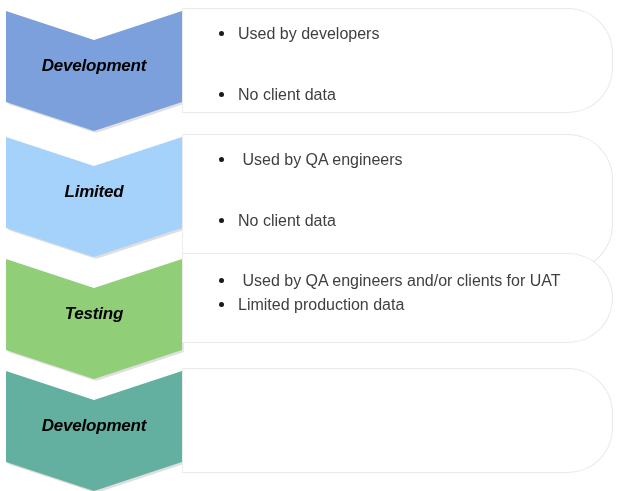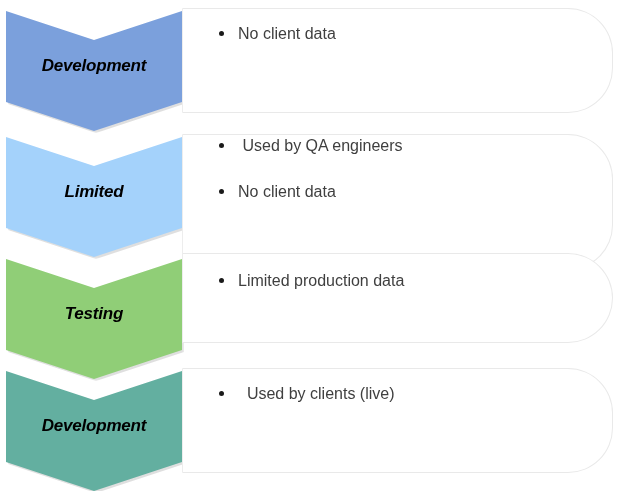--- a/index.html
+++ b/index.html
@@ -106,69 +106,70 @@
     position: absolute;
     left: 36px;
     top: 8px;
     width: 5px;
     height: 5px;
     border-radius: 50%;
     background: #1a1a1a;
   }
 
   
-  .gap-wide .bullet + .bullet { margin-top: 25px; }
-  .gap-tight .bullet + .bullet { margin-top: 3px; margin-left: 20px; }
+  .gap-wide .bullet + .bullet { margin-top: 40px; }
+  .gap-tight .bullet + .bullet { margin-top: 3px; }
 </style>
 </head>
 <body>
 
 <div id="diagram">
     <div class="stage-row" style="top: 0px;">
       <div class="chevron-wrap">
         <div class="chevron-shadow"></div>
         <div class="chevron" style="background: rgb(123, 160, 220);"></div>
         <div class="chevron-label">Development</div>
       </div>
       <div class="panel" style="top: 8px; height: 105px; padding-top: 14px;">
         <ul class="bullets gap-wide">
+          <li class="bullet">Used by developers</li>
           <li class="bullet">No client data</li>
         </ul>
       </div>
     </div>
     <div class="stage-row" style="top: 126px;">
       <div class="chevron-wrap">
         <div class="chevron-shadow"></div>
         <div class="chevron" style="background: rgb(164, 210, 251);"></div>
         <div class="chevron-label">Limited</div>
       </div>
-      <div class="panel" style="top: 8px; height: 136px; ">
+      <div class="panel" style="top: 8px; height: 136px; padding-top: 14px;">
         <ul class="bullets gap-wide">
           <li class="bullet"> Used by QA engineers</li>
           <li class="bullet">No client data</li>
         </ul>
       </div>
     </div>
     <div class="stage-row" style="top: 248px;">
       <div class="chevron-wrap">
         <div class="chevron-shadow"></div>
         <div class="chevron" style="background: rgb(144, 206, 119);"></div>
         <div class="chevron-label">Testing</div>
       </div>
       <div class="panel" style="top: 5px; height: 90px; padding-top: 16px;">
         <ul class="bullets gap-tight">
+          <li class="bullet"> Used by QA engineers and/or clients for UAT</li>
           <li class="bullet">Limited production data</li>
         </ul>
       </div>
     </div>
     <div class="stage-row" style="top: 360px;">
       <div class="chevron-wrap">
         <div class="chevron-shadow"></div>
         <div class="chevron" style="background: rgb(99, 175, 160);"></div>
         <div class="chevron-label">Development</div>
       </div>
       <div class="panel" style="top: 8px; height: 105px; padding-top: 14px;">
         <ul class="bullets gap-wide">
-          <li class="bullet">  Used by clients (live)</li>
         </ul>
       </div>
     </div>
   </div>
 
 </body></html>

